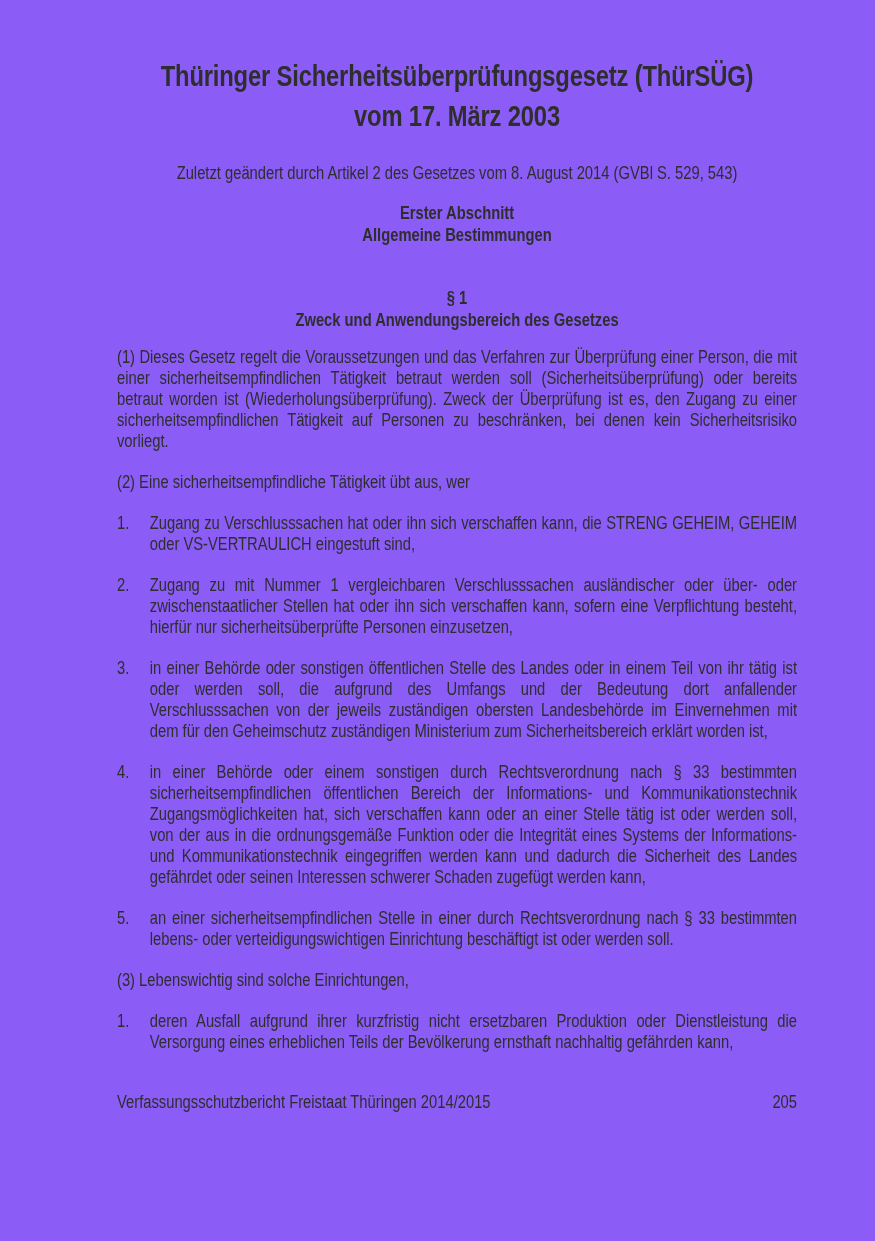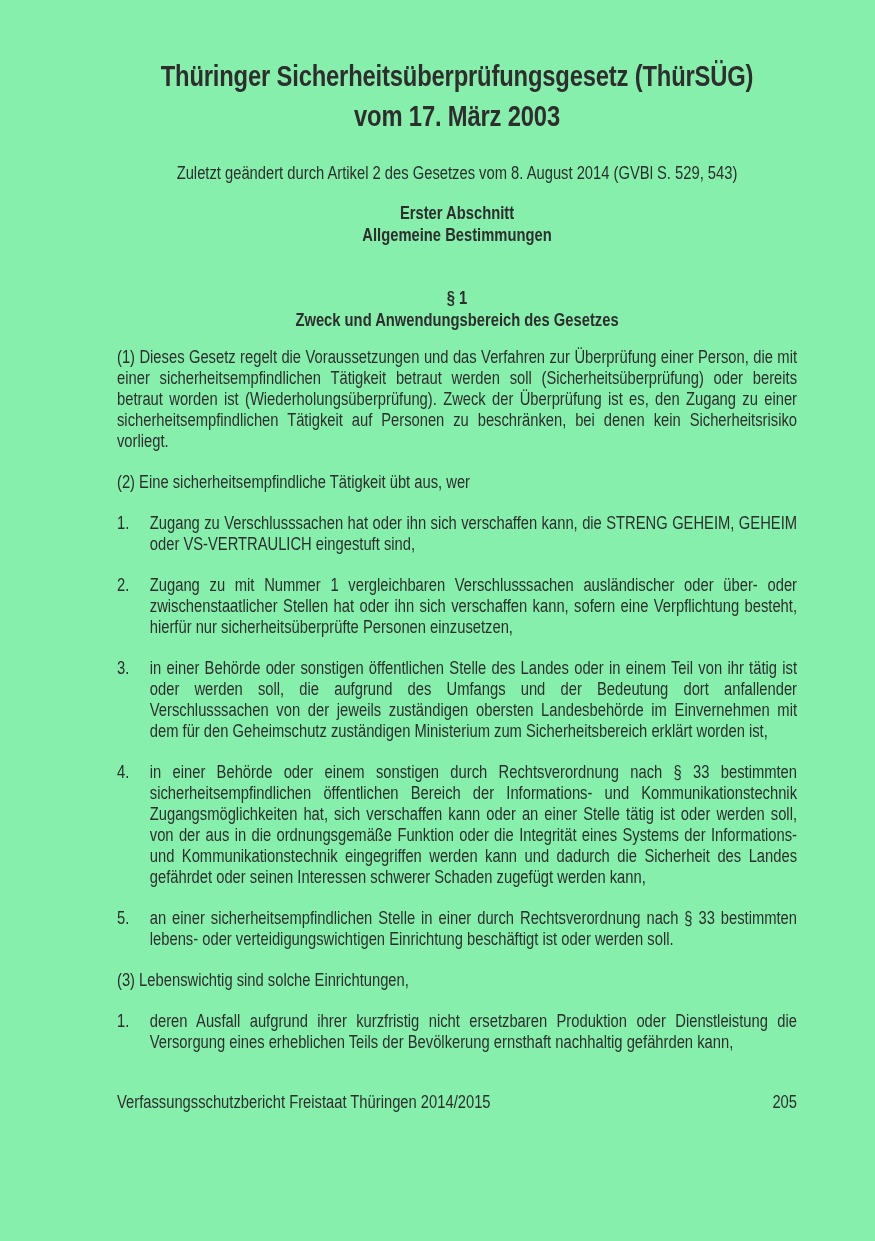--- a/index.html
+++ b/index.html
@@ -6,21 +6,21 @@
   html, body { background: #ffffff; }
   body {
     font-family: "Liberation Sans", "DejaVu Sans", sans-serif;
     color: #2e2e2e;
     overflow: hidden;
   }
   .page {
     position: relative;
     width: 875px;
     height: 1241px;
-    background: #86efac;
+    background: #8b5cf6;
     overflow: hidden;
   }
   
   .content {
     position: absolute;
     left: 117px;
     top: 0;
     width: 830px;
     padding-top: 56px;
     transform: scaleX(0.8193);

